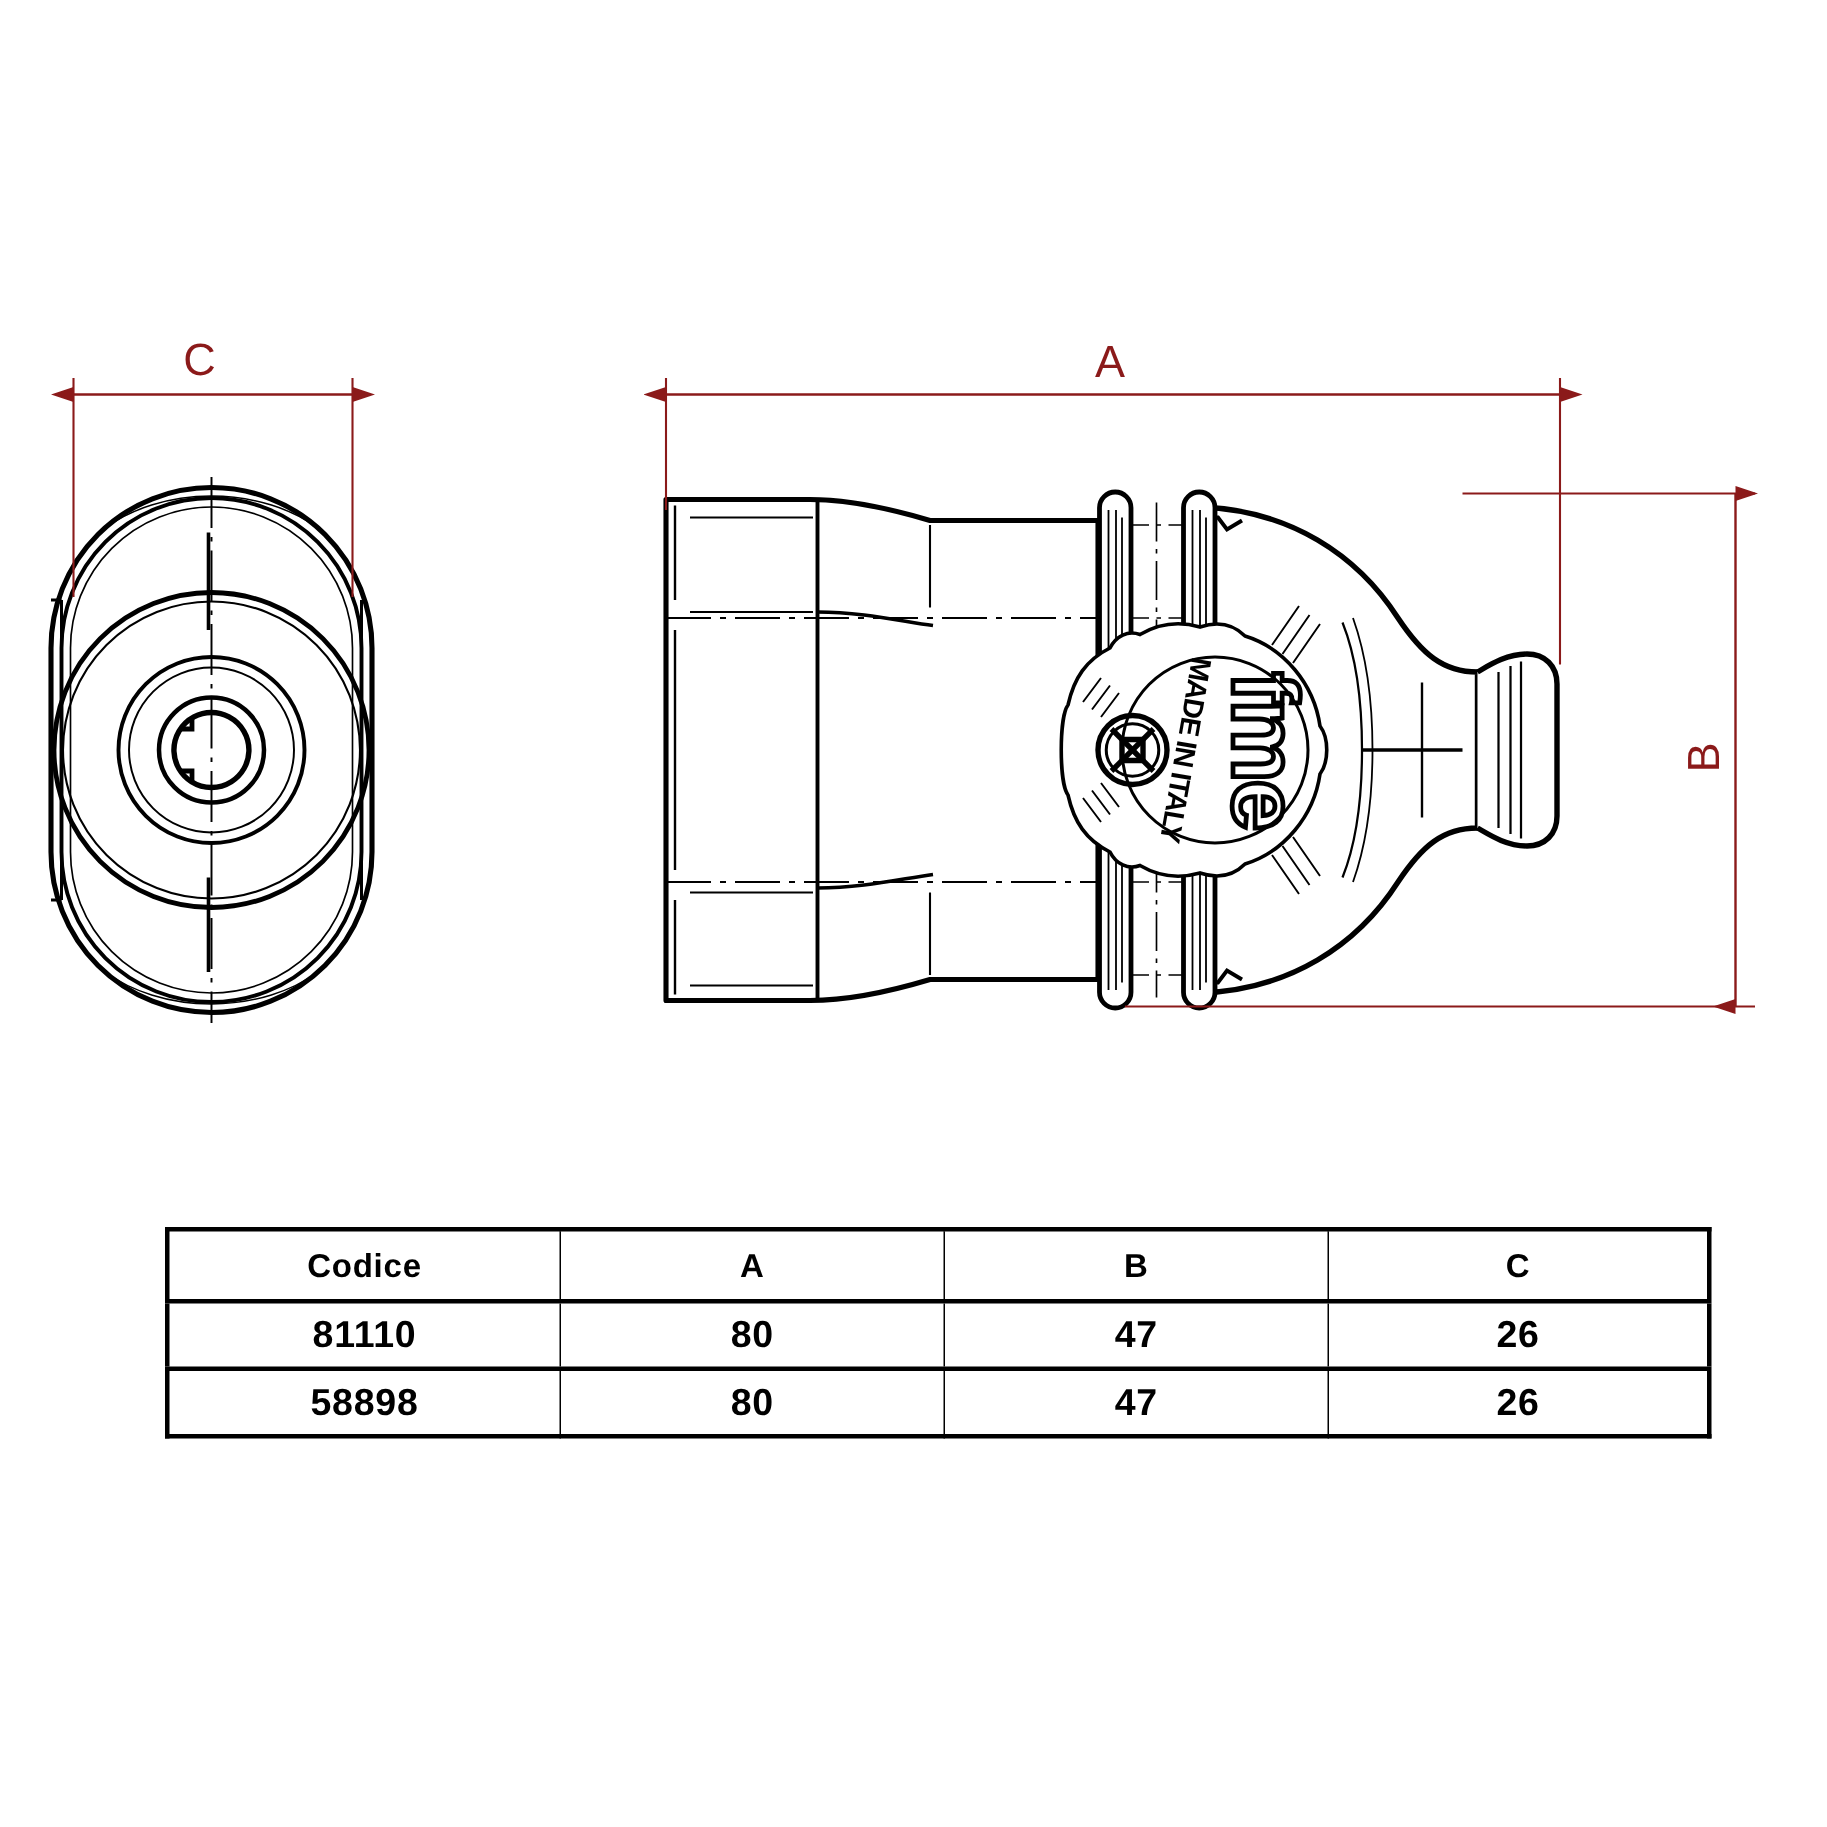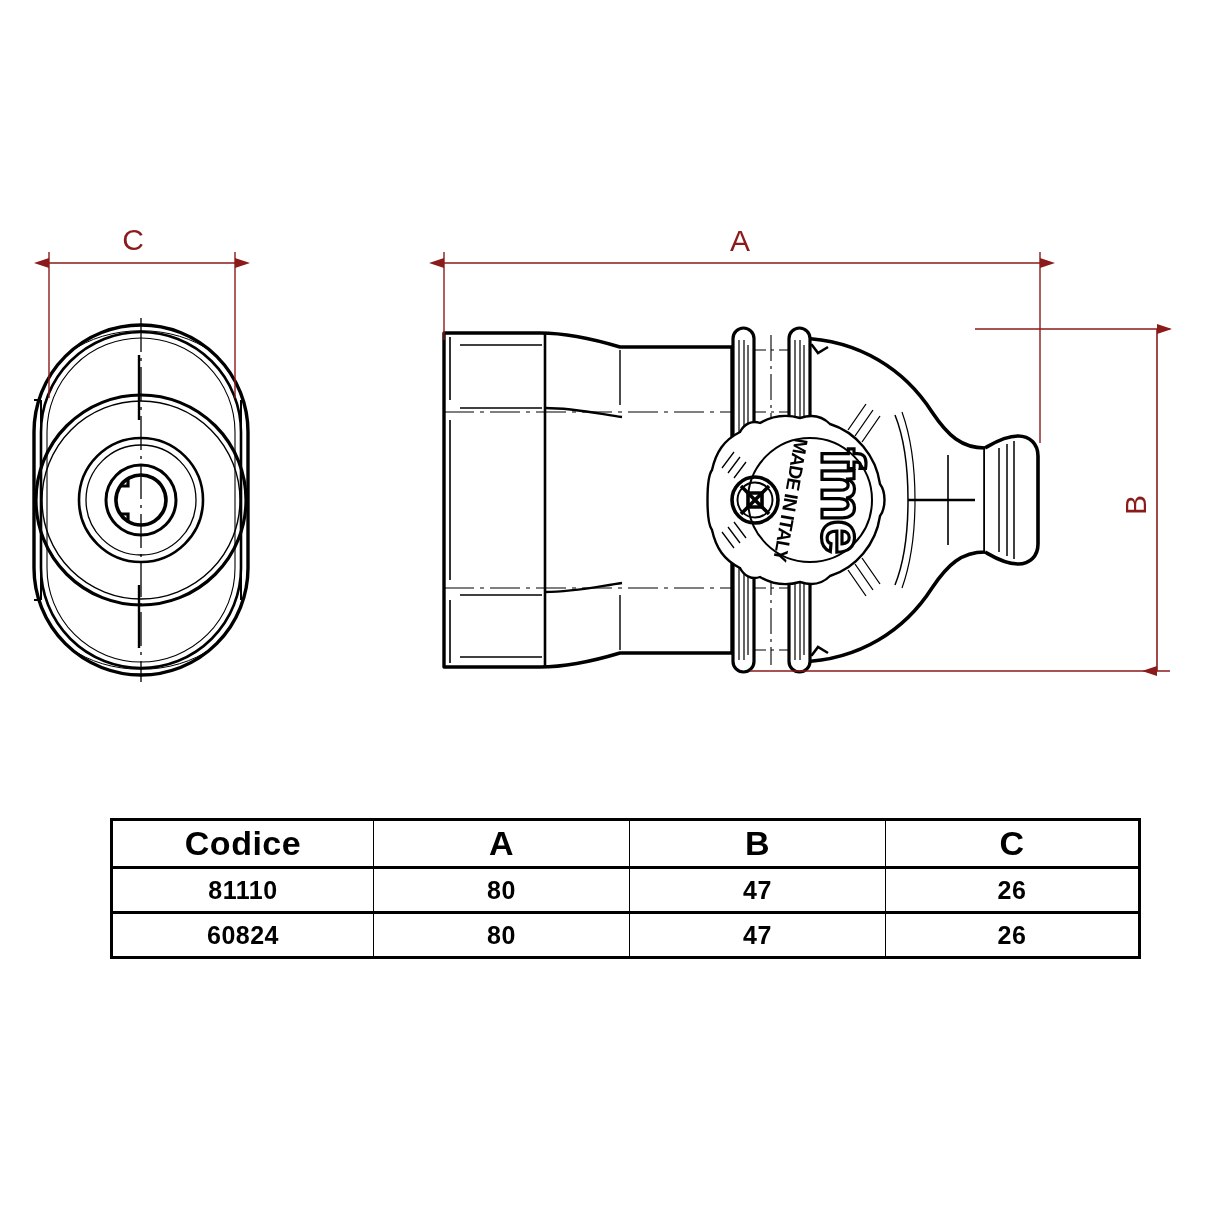--- a/index.html
+++ b/index.html
@@ -47,21 +47,21 @@
     text-align: center;
     font-family: "Liberation Sans", sans-serif;
     font-weight: bold;
     color: #000000;
     padding: 0;
     font-size: 30px;
     letter-spacing: 0.5px;
   }
   table.spec tr.hdr th {
     height: 45px;
-    font-size: 34px;
+    font-size: 22px;
     border-bottom: 3px solid #000;
   }
   table.spec tr.row td {
     height: 42px;
     font-size: 25px;
   }
   table.spec tr.row.first td { border-bottom: 3px solid #000; }
   table.spec {
     border: 3px solid #000;
   }
@@ -280,21 +280,21 @@
         </tr>
       </thead>
       <tbody>
         <tr class="row first">
           <td>81110</td>
           <td>80</td>
           <td>47</td>
           <td>26</td>
         </tr>
         <tr class="row">
-          <td>60824</td>
+          <td>58898</td>
           <td>80</td>
           <td>47</td>
           <td>26</td>
         </tr>
       </tbody>
     </table>
   </div>
 
 </div>
 

